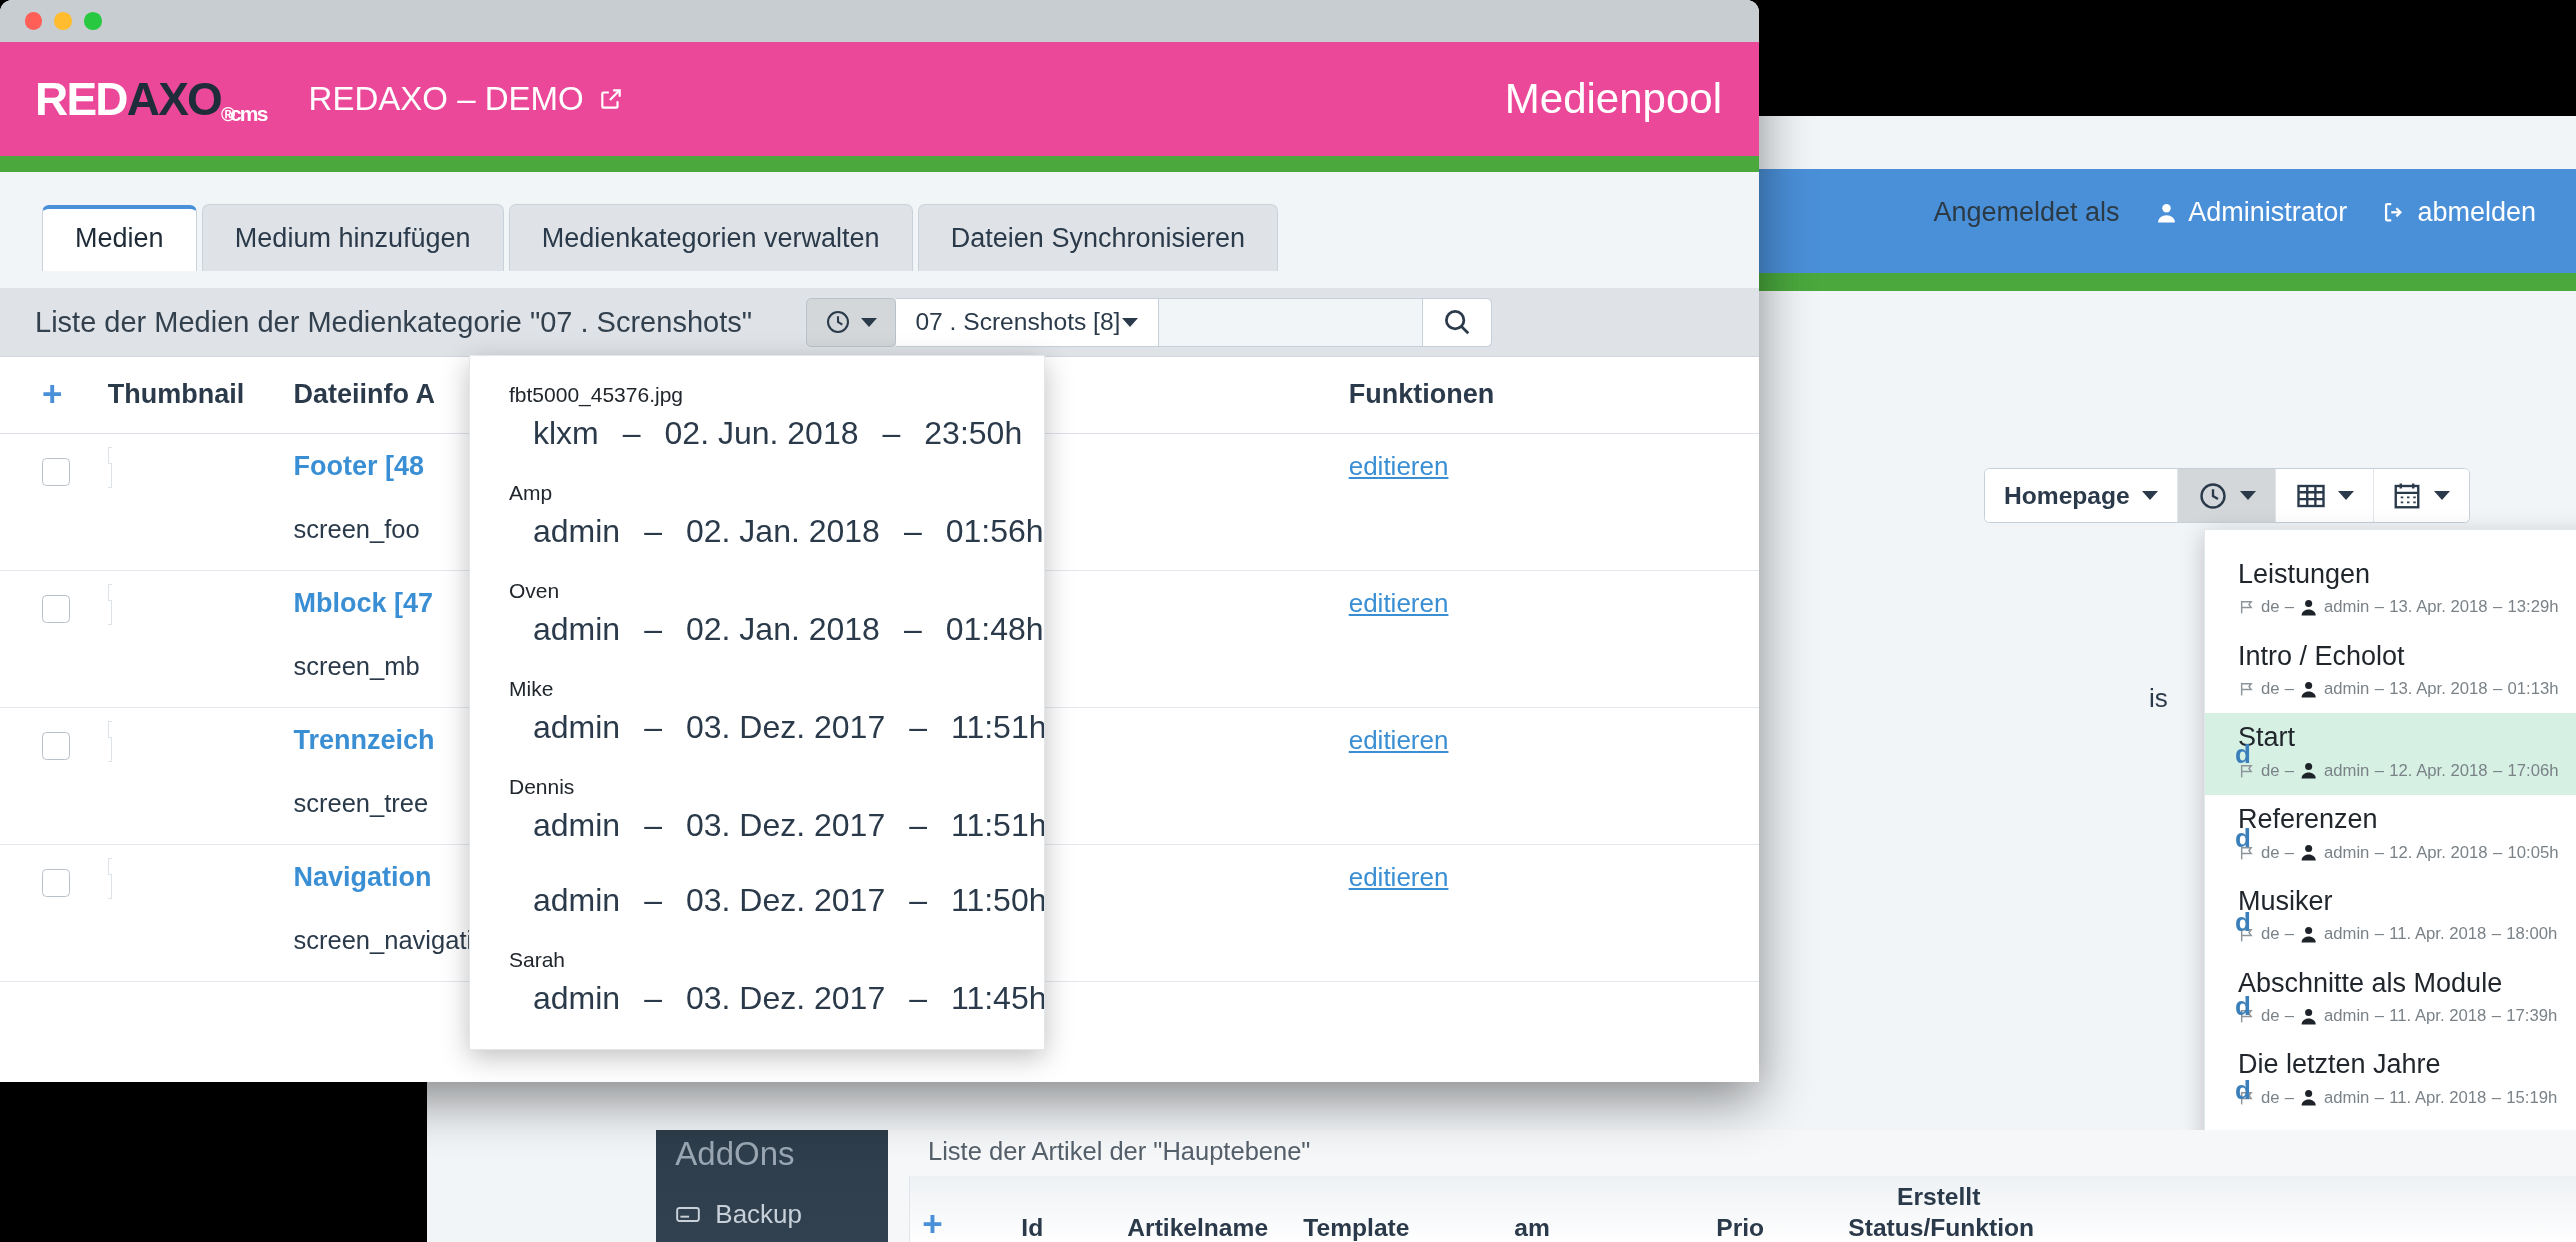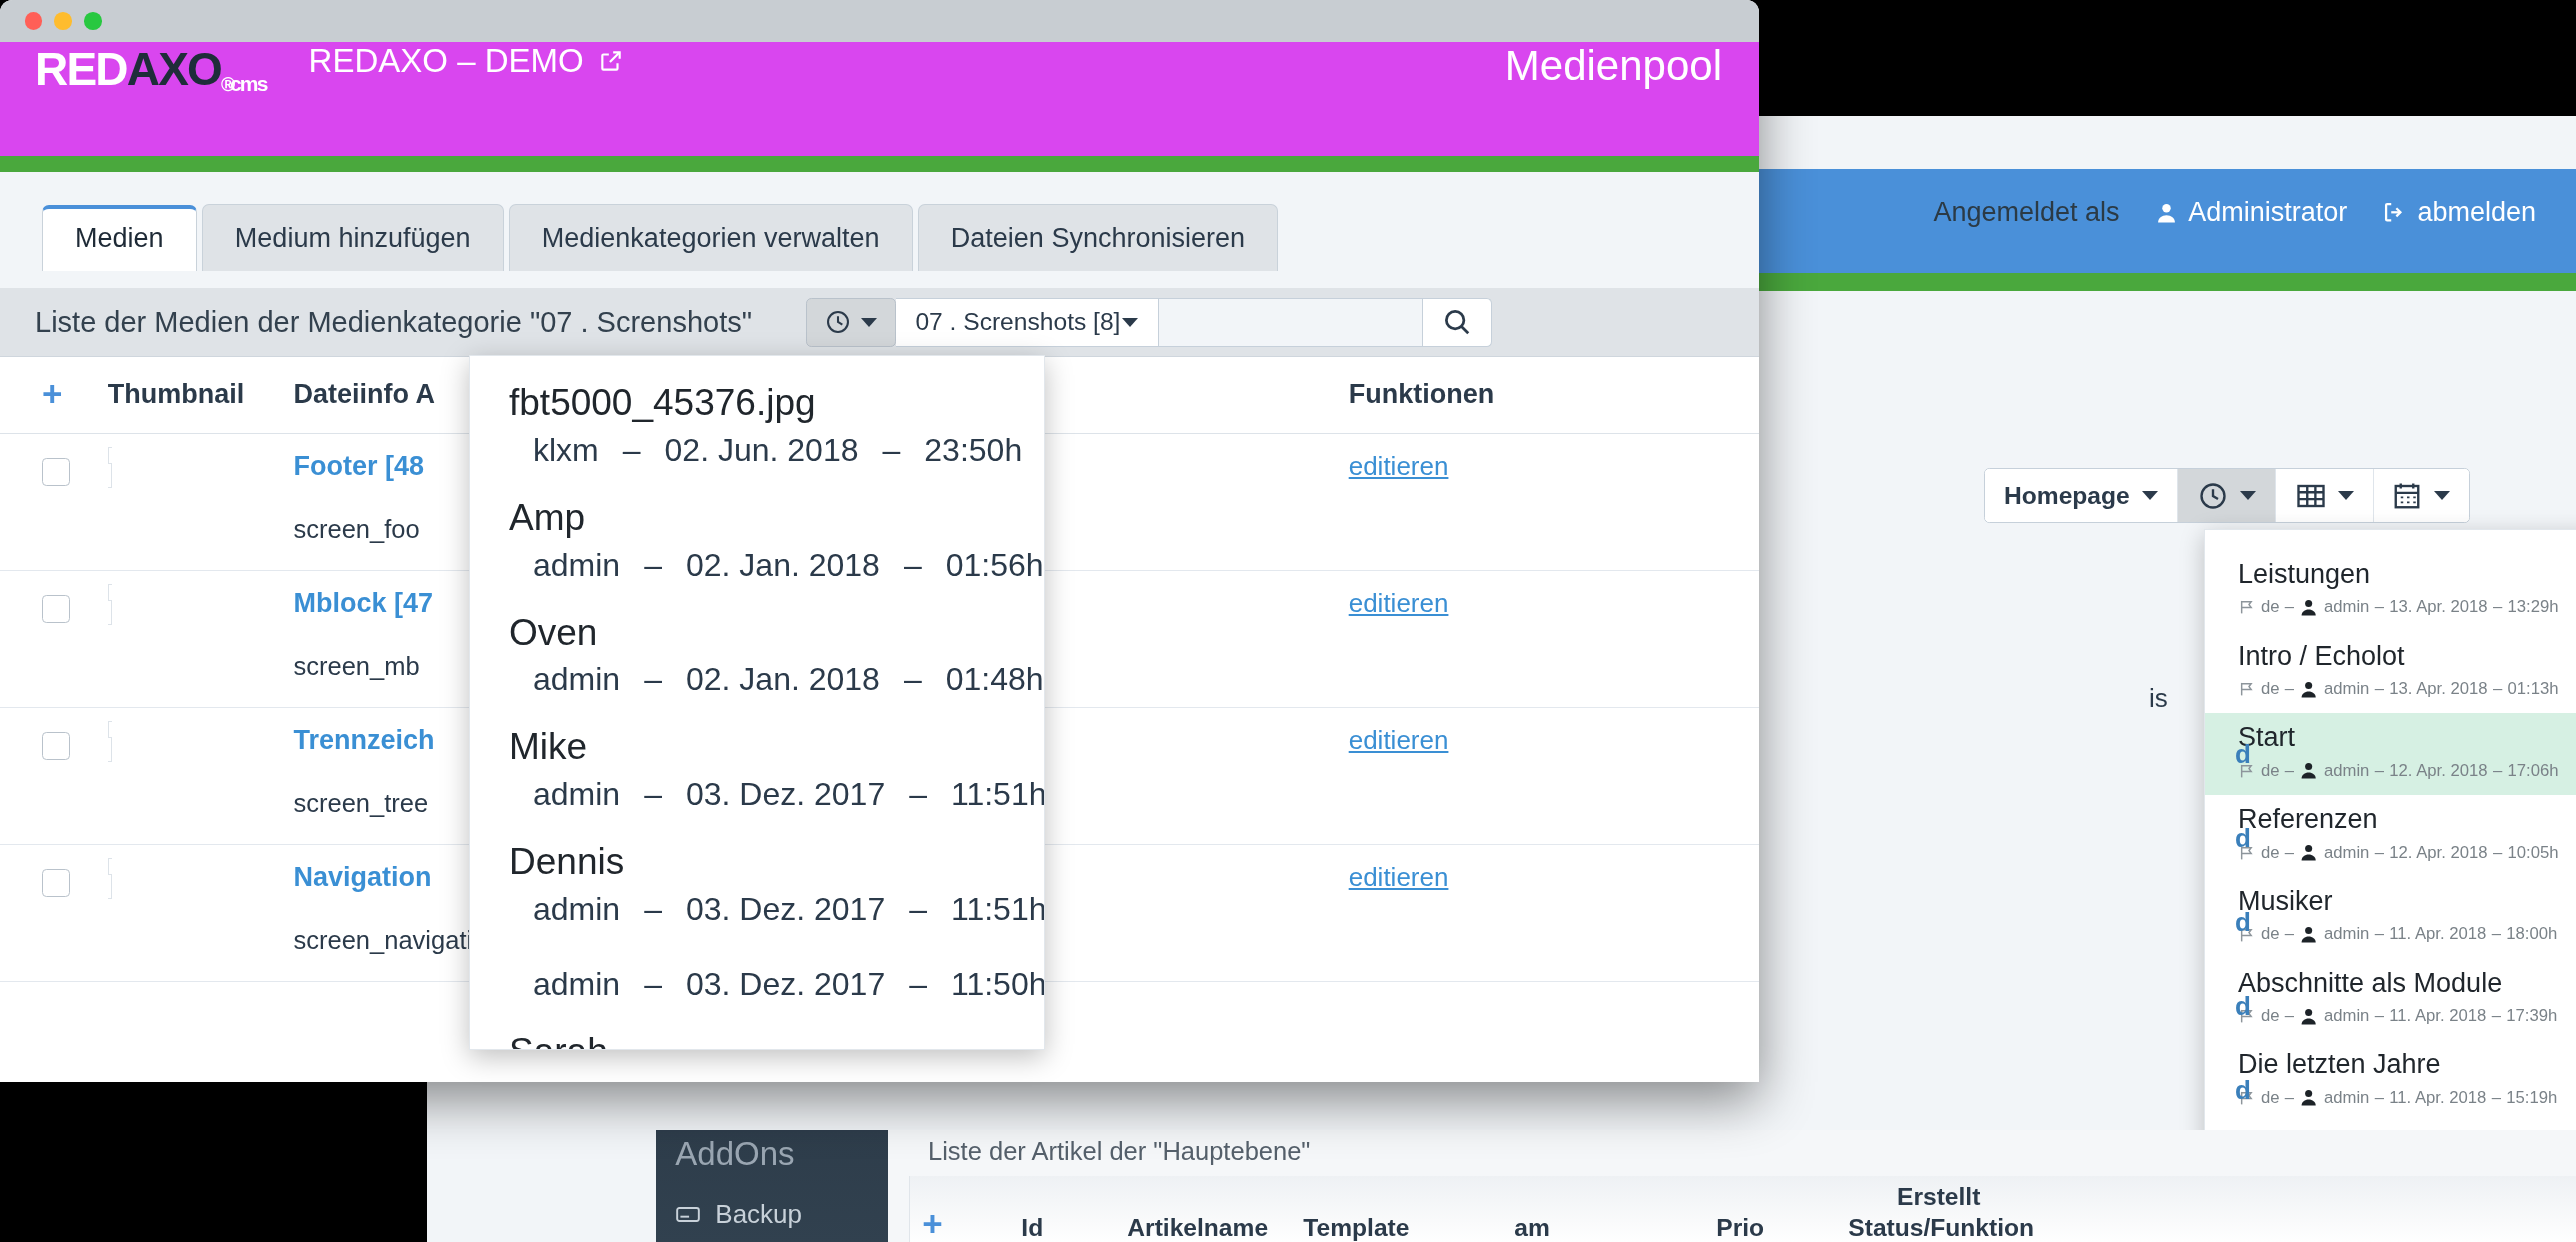--- a/index.html
+++ b/index.html
@@ -113,22 +113,22 @@
     overflow: hidden;
   }
   .titlebar {
     height: 42px; background: #c8cdd2;
     display: flex; align-items: center; padding-left: 24.6px; gap: 12.3px;
   }
   .dot { width: 17.6px; height: 17.6px; border-radius: 50%; }
   .dot.r { background:#ff5f57; } .dot.y { background:#febc2e; } .dot.g { background:#28c840; }
 
   .front-header {
-    height: 114px; background:#d946ef;
-    display:flex; align-items:flex-start; padding: 0 35px;
+    height: 114px; background:#ec4899;
+    display:flex; align-items:center; padding: 0 35px;
     position: relative;
   }
   .logo {
     font-size: 46px; font-weight: 900; letter-spacing:-1.8px;
     color:#fff; display:flex; align-items:flex-end;
   }
   .logo .dark { color:#1f2d3a; }
   .logo .reg { font-size:19.3px; vertical-align: super; }
   .logo .cms { font-size:21px; font-weight:900; color:#fff; margin-left:-3.5px; }
   .front-title-left {
@@ -204,21 +204,21 @@
   
   .filepanel {
     position: absolute; left: 469px; top: 355px;
     width: 576px; height: 695px;
     background: #fff;
     border:0.9px solid #e2e7ec;
     box-shadow: 0 7px 26px rgba(0,0,0,.25);
     overflow: hidden;
   }
   .file-item { padding: 16px 39px 14px 39px; }
-  .file-title { font-size: 37px; color:#20262c; line-height:1.05; }
+  .file-title { font-size: 21px; color:#20262c; line-height:1.05; }
   .file-meta {
     font-size: 32px; color:#2b3a4a; margin-top: 8.8px;
     display:flex; align-items:center; gap: 24px; white-space:nowrap;
   }
 </style>
 </head>
 <body>
 
 <div class="stage">
 

